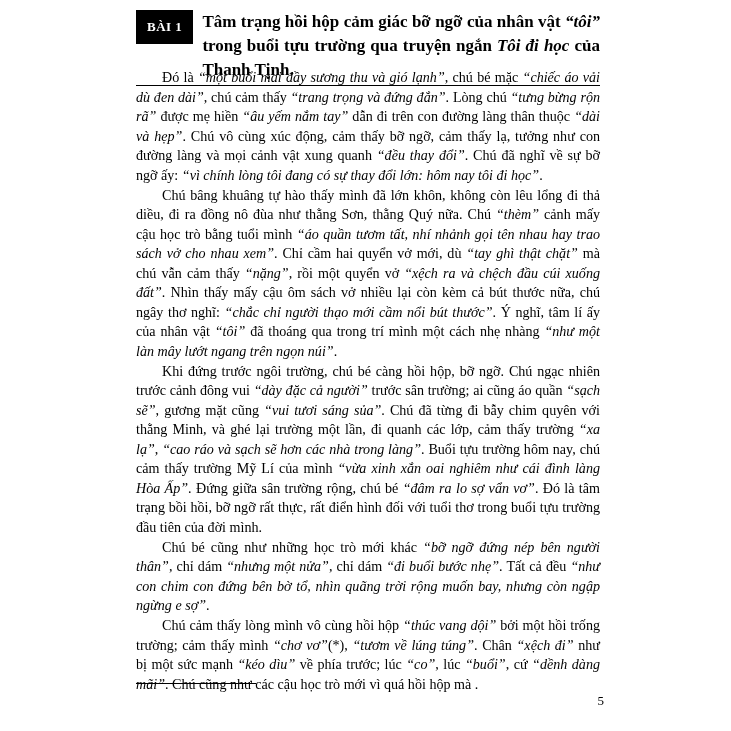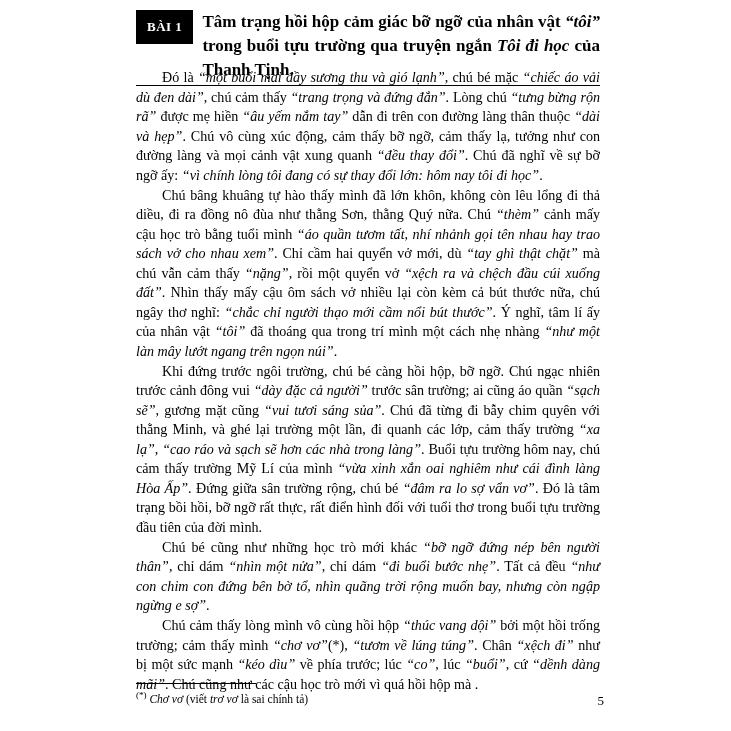--- a/index.html
+++ b/index.html
@@ -115,22 +115,21 @@
 
   <div class="header">
     <div class="badge">BÀI 1</div>
     <div class="header-title">Tâm trạng hồi hộp cảm giác bỡ ngỡ của nhân vật <i>“tôi”</i> trong buổi tựu trường qua truyện ngắn <i>Tôi đi học</i> của Thanh Tịnh.</div>
   </div>
 
   <div class="content">
       <p>Đó là <i>“một buổi mai đầy sương thu và gió lạnh”</i>, chú bé mặc <i>“chiếc áo vải dù đen dài”</i>, chú cảm thấy <i>“trang trọng và đứng đắn”</i>. Lòng chú <i>“tưng bừng rộn rã”</i> được mẹ hiền <i>“âu yếm nắm tay”</i> dẫn đi trên con đường làng thân thuộc <i>“dài và hẹp”</i>. Chú vô cùng xúc động, cảm thấy bỡ ngỡ, cảm thấy lạ, tưởng như con đường làng và mọi cảnh vật xung quanh <i>“đều thay đổi”</i>. Chú đã nghĩ về sự bỡ ngỡ ấy: <i>“vì chính lòng tôi đang có sự thay đổi lớn: hôm nay tôi đi học”</i>.</p>
       <p>Chú bâng khuâng tự hào thấy mình đã lớn khôn, không còn lêu lổng đi thả diều, đi ra đồng nô đùa như thằng Sơn, thằng Quý nữa. Chú <i>“thèm”</i> cảnh mấy cậu học trò bằng tuổi mình <i>“áo quần tươm tất, nhí nhảnh gọi tên nhau hay trao sách vở cho nhau xem”</i>. Chỉ cầm hai quyển vở mới, dù <i>“tay ghì thật chặt”</i> mà chú vẫn cảm thấy <i>“nặng”</i>, rồi một quyển vở <i>“xệch ra và chệch đầu cúi xuống đất”</i>. Nhìn thấy mấy cậu ôm sách vở nhiều lại còn kèm cả bút thước nữa, chú ngây thơ nghĩ: <i>“chắc chỉ người thạo mới cầm nổi bút thước”</i>. Ý nghĩ, tâm lí ấy của nhân vật <i>“tôi”</i> đã thoáng qua trong trí mình một cách nhẹ nhàng <i>“như một làn mây lướt ngang trên ngọn núi”</i>.</p>
       <p>Khi đứng trước ngôi trường, chú bé càng hồi hộp, bỡ ngỡ. Chú ngạc nhiên trước cảnh đông vui <i>“dày đặc cả người”</i> trước sân trường; ai cũng áo quần <i>“sạch sẽ”</i>, gương mặt cũng <i>“vui tươi sáng sủa”</i>. Chú đã từng đi bẫy chim quyên với thằng Minh, và ghé lại trường một lần, đi quanh các lớp, cảm thấy trường <i>“xa lạ”</i>, <i>“cao ráo và sạch sẽ hơn các nhà trong làng”</i>. Buổi tựu trường hôm nay, chú cảm thấy trường Mỹ Lí của mình <i>“vừa xinh xắn oai nghiêm như cái đình làng Hòa Ấp”</i>. Đứng giữa sân trường rộng, chú bé <i>“đâm ra lo sợ vẩn vơ”</i>. Đó là tâm trạng bồi hồi, bỡ ngỡ rất thực, rất điển hình đối với tuổi thơ trong buổi tựu trường đầu tiên của đời mình.</p>
-      <p>Chú bé cũng như những học trò mới khác <i>“bỡ ngỡ đứng nép bên người thân”</i>, chỉ dám <i>“nhìn một nửa”</i>, chỉ dám <i>“đi buổi bước nhẹ”</i>. Tất cả đều <i>“như con chim con đứng bên bờ tổ, nhìn quãng trời rộng muốn bay, nhưng còn ngập ngừng e sợ”</i>.</p>
+      <p>Chú bé cũng như những học trò mới khác <i>“bỡ ngỡ đứng nép bên người thân”</i>, chỉ dám <i>“nhưng một nửa”</i>, chỉ dám <i>“đi buổi bước nhẹ”</i>. Tất cả đều <i>“như con chim con đứng bên bờ tổ, nhìn quãng trời rộng muốn bay, nhưng còn ngập ngừng e sợ”</i>.</p>
       <p>Chú cảm thấy lòng mình vô cùng hồi hộp <i>“thúc vang dội”</i> bởi một hồi trống trường; cảm thấy mình <i>“chơ vơ”</i>(*), <i>“tươm về lúng túng”</i>. Chân <i>“xệch đi”</i> như bị một sức mạnh <i>“kéo dìu”</i> về phía trước; lúc <i>“co”</i>, lúc <i>“buổi”</i>, cứ <i>“dềnh dàng mãi”</i>. Chú cũng như các cậu học trò mới vì quá hồi hộp mà .</p>
     </div>
 
   <div class="footnote-rule"></div>
-  <div class="footnote"><span class="mark">(*)</span> <i>Chơ vơ</i> (viết <i>trơ vơ</i> là sai chính tả)</div>
 
   <div class="page-number">5</div>
 
 </div>
 
 </body></html>

